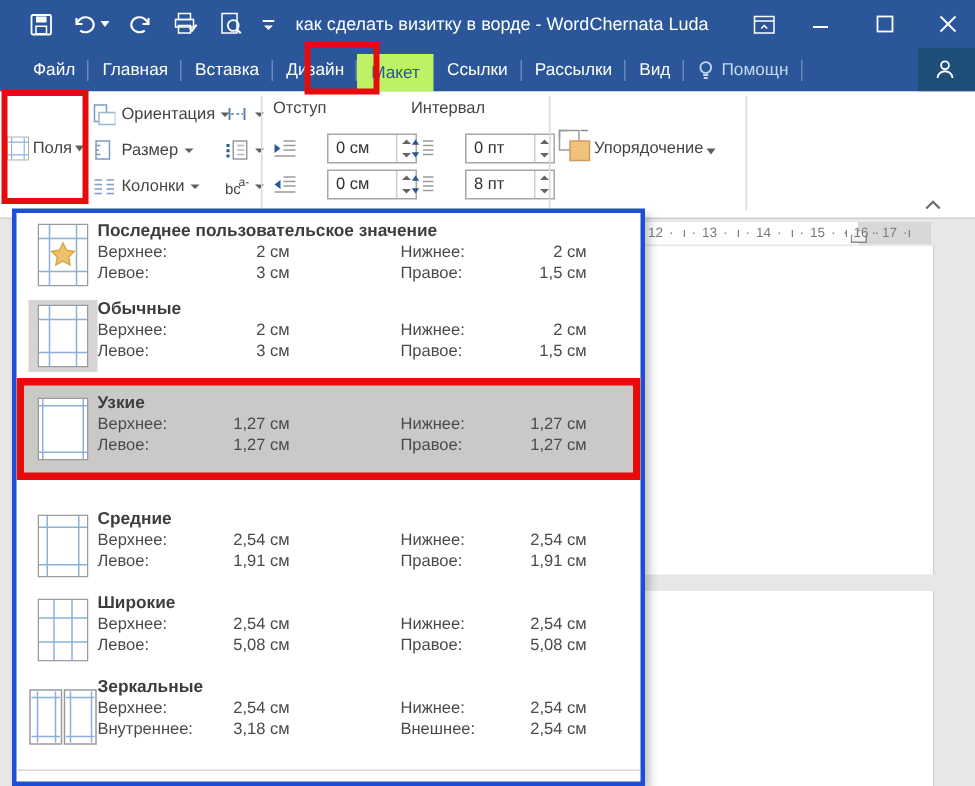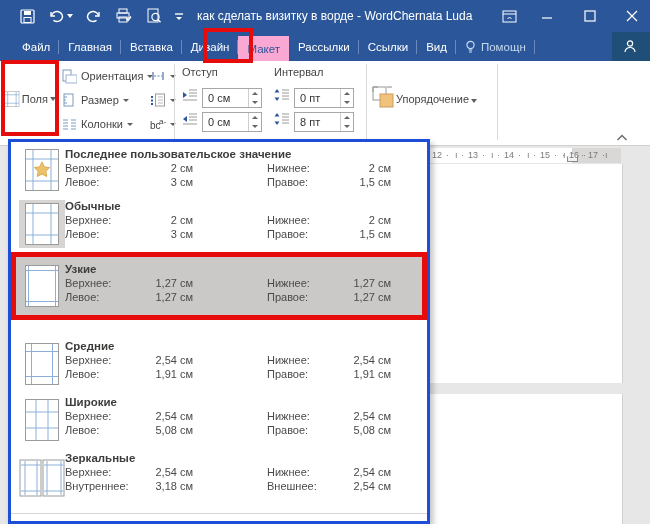--- a/index.html
+++ b/index.html
@@ -16,37 +16,37 @@
   .doc-title{position:absolute;left:197px;top:0;height:32px;display:flex;align-items:center;
     color:#ffffff;font-size:12px;white-space:nowrap;}
   .tb-user{position:absolute;left:393px;top:0;height:32px;display:flex;align-items:center;
     color:#ffffff;font-size:12px;white-space:nowrap;}
   .winbtn{position:absolute;top:0;height:32px;width:34px;display:flex;align-items:center;justify-content:center;}
   
   .tabrow{position:absolute;left:0;top:32px;width:650px;height:29px;background:#2b579a;
     display:flex;align-items:stretch;padding-left:13px;font-size:11.5px;color:#ffffff;}
   .tab{display:flex;align-items:center;gap:5px;padding:0 9px;position:relative;white-space:nowrap;cursor:default;}
   .tab:not(.share)::after{content:"";position:absolute;right:0;top:8px;height:14px;width:1px;background:rgba(255,255,255,.3);}
-  .tab.active{background:#f9a8d4;color:#2b579a;margin-top:4px;padding-top:0;}
+  .tab.active{background:#bef264;color:#2b579a;margin-top:4px;padding-top:0;}
   .tab.active::after{display:none;}
   .tab.help{color:#c6d8ef;}
   .tab.share{margin-left:auto;background:#1f4e79;padding:0 14px 0 12px;}
   
   .ribbon{position:absolute;left:0;top:61px;width:650px;height:85px;background:#ffffff;
     border-bottom:1px solid #d2d0ce;font-size:11px;color:#444;}
   .vdiv{position:absolute;top:3px;height:76px;width:1px;background:#dbd9d7;}
   .big-btn{position:absolute;display:flex;flex-direction:row;align-items:center;justify-content:flex-start;gap:2px;cursor:default;}
   .big-btn .lbl{font-size:11px;color:#444;}
   .caret{width:0;height:0;border-left:3.5px solid transparent;border-right:3.5px solid transparent;border-top:4px solid #5f5f5f;}
   .caret.small{border-left-width:3px;border-right-width:3px;border-top-width:3.5px;}
   .srow{display:flex;align-items:center;gap:4px;height:24px;white-space:nowrap;}
   .col2{position:absolute;left:62px;top:3px;}
   .col3{position:absolute;left:150px;top:3px;}
   .grp-hdr{position:absolute;font-size:11px;color:#444;}
-  .spin-row{position:absolute;display:flex;gap:4px;height:21px;}
+  .spin-row{position:absolute;display:flex;align-items:center;gap:20px;height:21px;}
   .spin-box{display:flex;align-items:stretch;width:60px;height:20px;border:1px solid #a8a7a6;background:#fff;}
   .spin-box .val{flex:1;display:flex;align-items:center;padding-left:5px;font-size:11px;color:#333;}
   .spin-ctl{width:13px;border-left:1px solid #cfcfcf;display:flex;flex-direction:column;}
   .spin-ctl div{flex:1;display:flex;align-items:center;justify-content:center;}
   .tri-up{width:0;height:0;border-left:3px solid transparent;border-right:3px solid transparent;border-bottom:3.5px solid #666;}
   .tri-dn{width:0;height:0;border-left:3px solid transparent;border-right:3px solid transparent;border-top:3.5px solid #666;}
   .chevron-up{position:absolute;left:616px;top:71px;}
   
   .docarea{position:absolute;left:0;top:146px;width:650px;height:378px;background:#e8e7e7;}
   .ruler{position:absolute;left:430px;top:2px;width:191px;height:15px;background:#ffffff;}
@@ -170,24 +170,24 @@
       <div class="tab">
         <span>Вставка</span>
       </div>
       <div class="tab">
         <span>Дизайн</span>
       </div>
       <div class="tab active">
         <span>Макет</span>
       </div>
       <div class="tab">
+        <span>Ссылки</span>
+      </div>
+      <div class="tab">
         <span>Рассылки</span>
-      </div>
-      <div class="tab">
-        <span>Ссылки</span>
       </div>
       <div class="tab">
         <span>Вид</span>
       </div>
       <div class="tab help">
         <svg width="11" height="14" viewBox="0 0 11 14">
           <circle cx="5.5" cy="5" r="3.6" fill="none" stroke="#c6d8ef" stroke-width="1.2"></circle>
           <line x1="3.8" y1="10" x2="7.2" y2="10" stroke="#c6d8ef" stroke-width="1.2"></line>
           <line x1="4.2" y1="12" x2="6.8" y2="12" stroke="#c6d8ef" stroke-width="1.2"></line>
         </svg>

